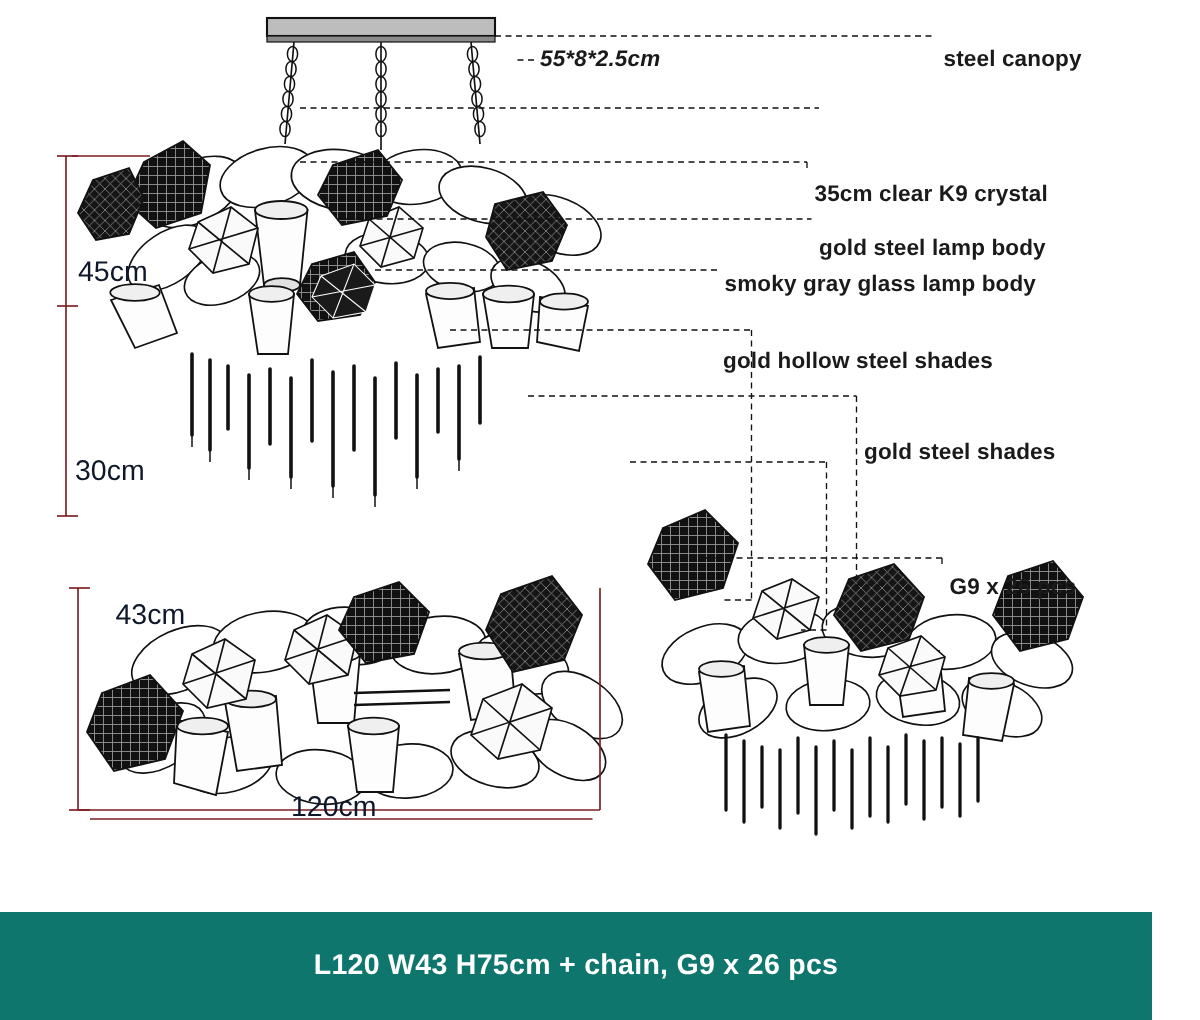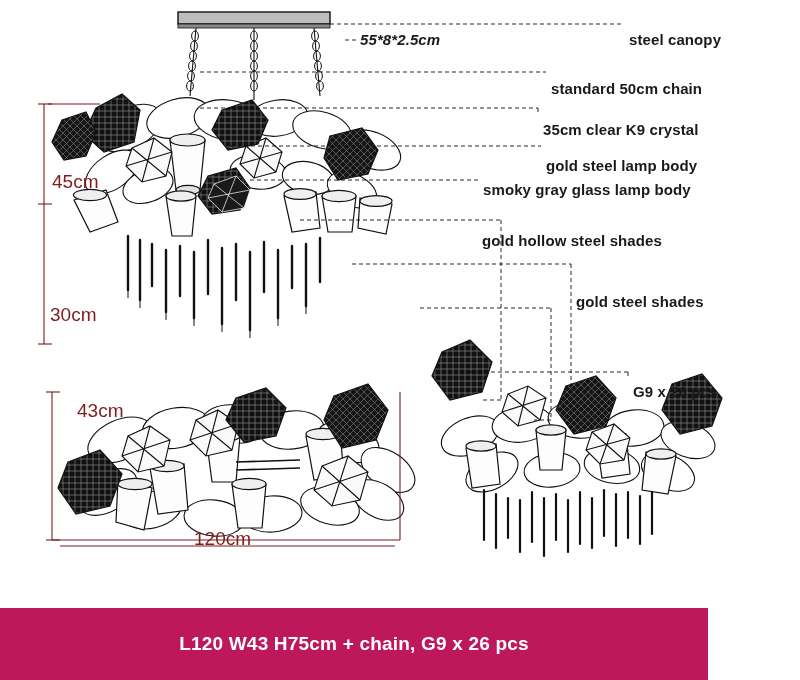--- a/index.html
+++ b/index.html
@@ -31,31 +31,31 @@
     font-size: 15px;
     font-weight: bold;
     color: #1a1a1a;
     white-space: nowrap;
     letter-spacing: 0.1px;
   }
   .dim {
     position: absolute;
     font-size: 19px;
     font-weight: normal;
-    color: #7f1d1d;
+    color: #0f172a;
     white-space: nowrap;
     font-family: "Liberation Sans", sans-serif;
   }
   .footer-bar {
     position: absolute;
     left: 0;
     top: 608px;
-    width: 708px;
+    width: 768px;
     height: 72px;
-    background: #be185d;
+    background: #0f766e;
     display: flex;
     align-items: center;
     justify-content: center;
   }
   .footer-bar .footer-text {
     color: #ffffff;
     font-size: 19px;
     font-weight: bold;
     letter-spacing: 0.2px;
   }
@@ -324,21 +324,20 @@
       <path d="M501 220 L501 400 M501 400 L480 400"></path>
       <path d="M571 264 L571 390 M571 390 L590 390"></path>
       <path d="M551 308 L551 420 M551 420 L534 420"></path>
       <path d="M628 372 L628 376"></path>
       <path d="M538 108 L538 112"></path>
     </g>
   </svg>
 
   <div class="label" style="left:360px; top:31px;font-style:italic;">55*8*2.5cm</div>
   <div class="label" style="left:629px; top:31px;">steel canopy</div>
-  <div class="label" style="left:551px; top:80px;">standard 50cm chain</div>
   <div class="label" style="left:543px; top:121px;">35cm clear K9 crystal</div>
   <div class="label" style="left:546px; top:157px;text-align:right;">gold steel lamp body</div>
   <div class="label" style="left:483px; top:181px;">smoky gray glass lamp body</div>
   <div class="label" style="left:482px; top:232px;text-align:right;">gold hollow steel shades</div>
   <div class="label" style="left:576px; top:293px;">gold steel shades</div>
   <div class="label" style="left:633px; top:383px;">G9 x 26 pcs</div>
 
   <div class="dim" style="left:52px; top:171px;">45cm</div>
   <div class="dim" style="left:50px; top:304px;">30cm</div>
   <div class="dim" style="left:77px; top:400px;text-align:right;">43cm</div>

